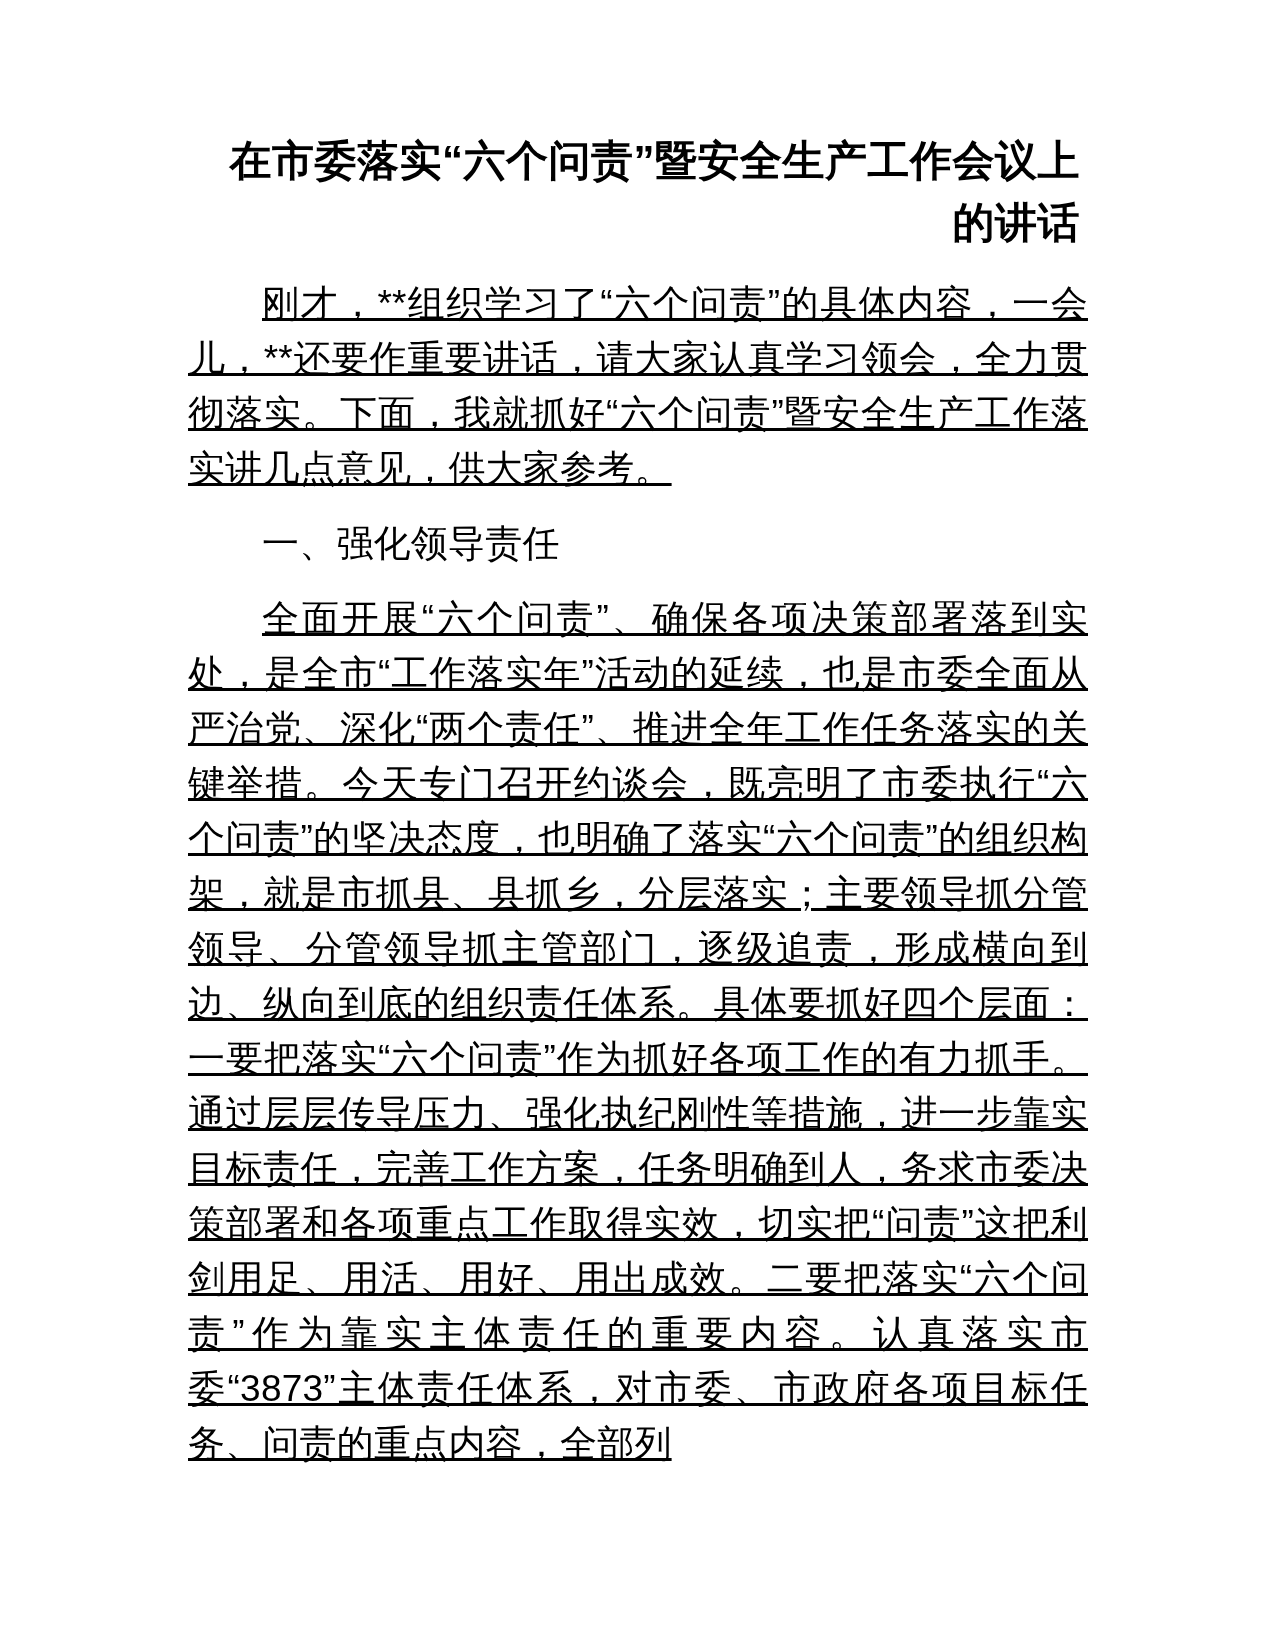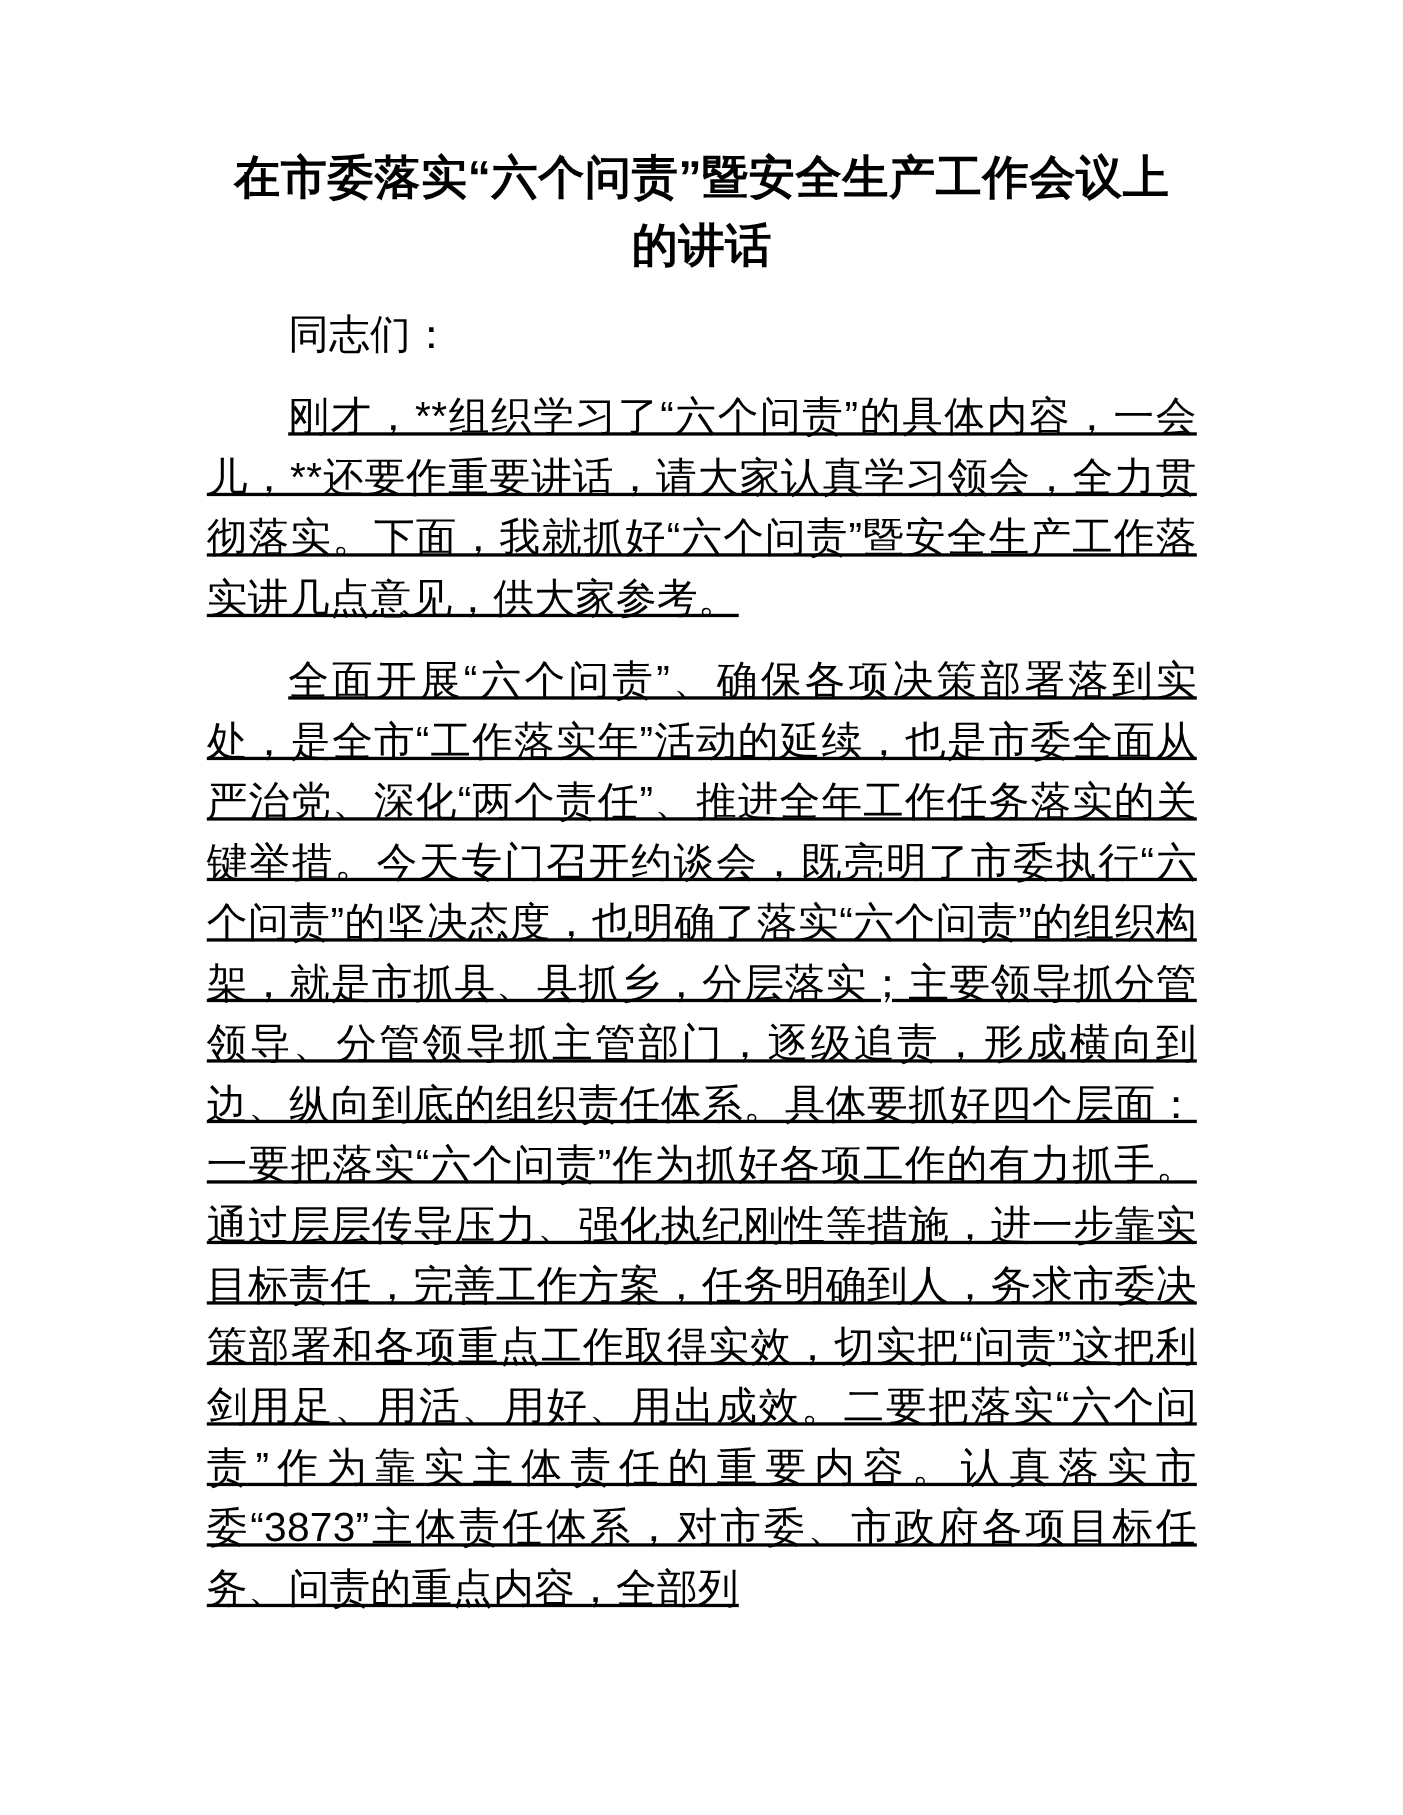--- a/index.html
+++ b/index.html
@@ -27,21 +27,21 @@
     position: absolute;
     left: 188px;
     top: 130px;
     width: 900px;
   }
 
   .doc-title {
     font-size: 42px;
     font-weight: bold;
     line-height: 62px;
-    text-align: center;
+    text-align: right;
     letter-spacing: 0.5px;
     margin: 0 0 22px 0;
     padding: 0 8px;
   }
 
   .salutation {
     font-size: 37px;
     line-height: 55px;
     text-indent: 2em;
     margin: 0 0 20px 0;
@@ -72,21 +72,21 @@
   }
 </style>
 </head>
 <body>
 
 <div class="page">
   <div class="content">
 
     <h1 class="doc-title">在市委落实“六个问责”暨安全生产工作会议上的讲话</h1>
 
-    <p class="salutation">同志们：</p>
 
     <p class="body-para">刚才，**组织学习了“六个问责”的具体内容，一会儿，**还要作重要讲话，请大家认真学习领会，全力贯彻落实。下面，我就抓好“六个问责”暨安全生产工作落实讲几点意见，供大家参考。</p>
 
+    <p class="section-heading">一、强化领导责任</p>
 
     <p class="body-para last">全面开展“六个问责”、确保各项决策部署落到实处，是全市“工作落实年”活动的延续，也是市委全面从严治党、深化“两个责任”、推进全年工作任务落实的关键举措。今天专门召开约谈会，既亮明了市委执行“六个问责”的坚决态度，也明确了落实“六个问责”的组织构架，就是市抓县、县抓乡，分层落实；主要领导抓分管领导、分管领导抓主管部门，逐级追责，形成横向到边、纵向到底的组织责任体系。具体要抓好四个层面：一要把落实“六个问责”作为抓好各项工作的有力抓手。通过层层传导压力、强化执纪刚性等措施，进一步靠实目标责任，完善工作方案，任务明确到人，务求市委决策部署和各项重点工作取得实效，切实把“问责”这把利剑用足、用活、用好、用出成效。二要把落实“六个问责”作为靠实主体责任的重要内容。认真落实市委“3873”主体责任体系，对市委、市政府各项目标任务、问责的重点内容，全部列</p>
 
   </div>
 </div>
 
 </body></html>

